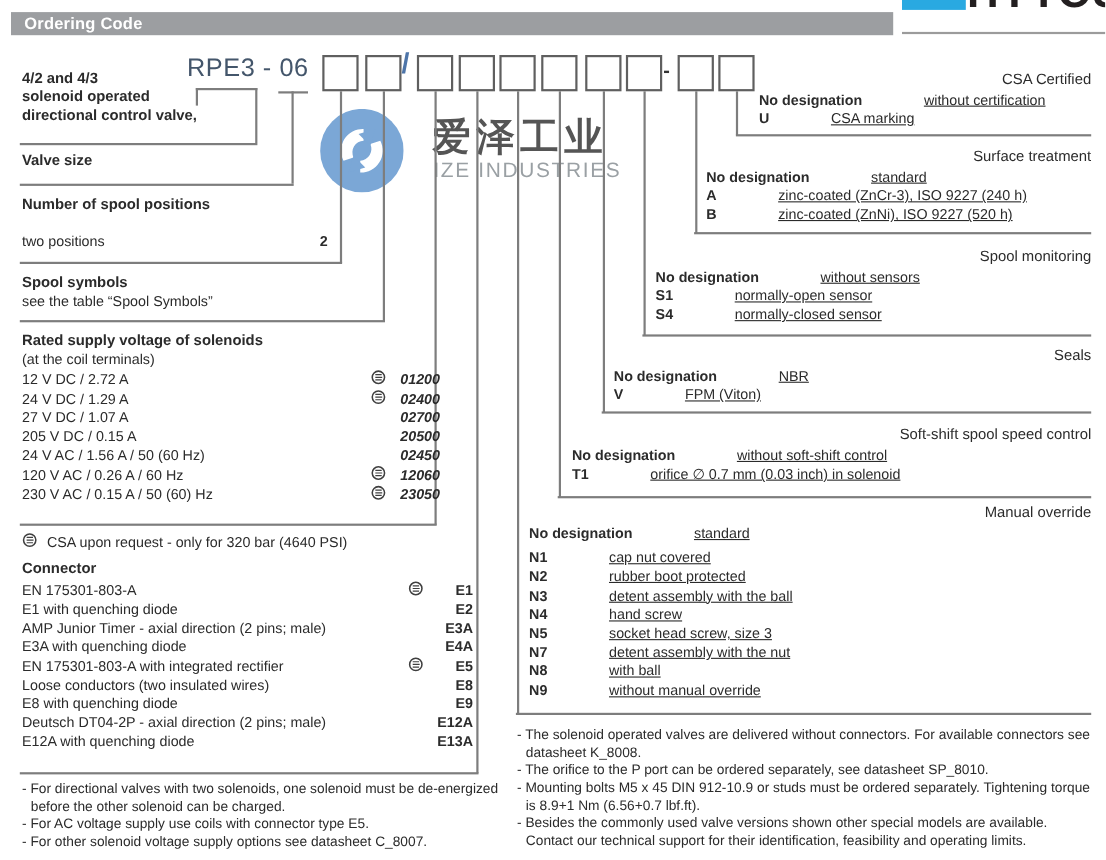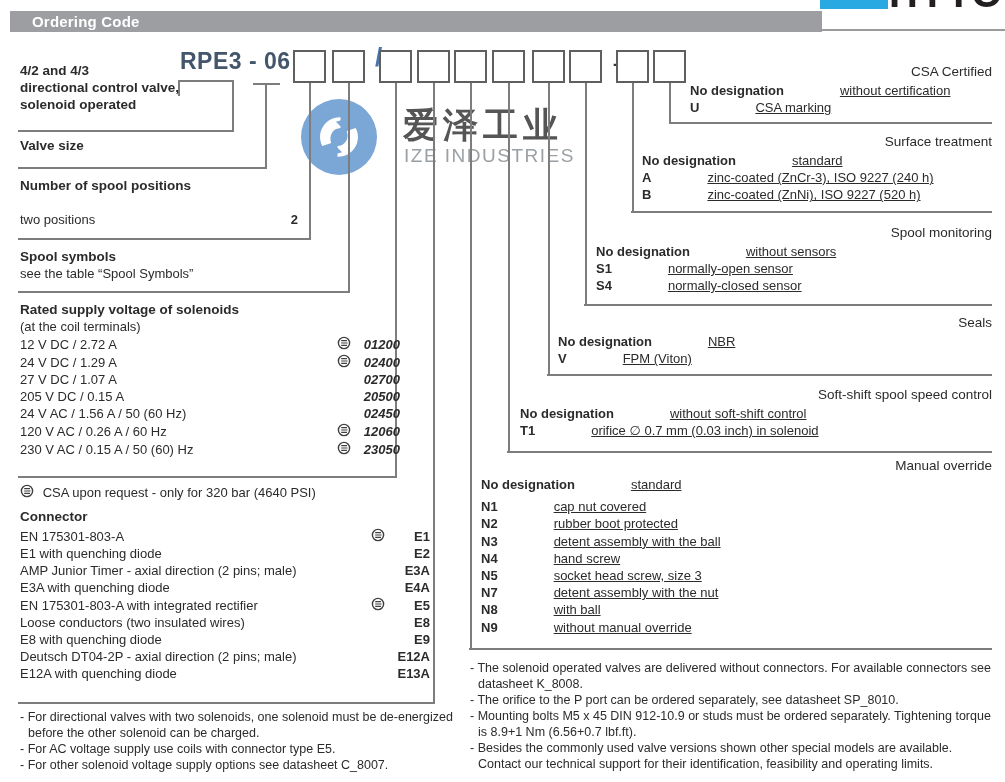--- a/index.html
+++ b/index.html
@@ -1,34 +1,34 @@
 <!DOCTYPE html>
 <html><head>
 <meta charset="utf-8">
 <style>
   html,body{margin:0;padding:0;background:#fff;}
   #root{
     position:relative;width:1005px;height:782px;background:#fff;overflow:hidden;
     font-family:"Liberation Sans","DejaVu Sans",sans-serif;color:#2b2b2b;
     font-size:13px;line-height:17px;
   }
-  .abs{position:absolute;padding-left:10px;}
+  .abs{position:absolute;}
   
   .hdr-bar{left:10px;top:11px;width:802px;height:21px;background:#9c9ea1;}
   .hdr-title{color:#fff;font-weight:bold;font-size:15px;padding:2px 0 0 12px;letter-spacing:.2px;}
   .logo-blue{left:820px;top:0;width:58px;height:9px;background:#29a9e1;}
   .logo-crop{left:879px;top:0;width:126px;height:13px;overflow:hidden;}
   .logo-crop .big{font-weight:bold;font-size:40px;line-height:40px;color:#231f20;letter-spacing:1px;position:relative;top:-27px;left:0;}
   .logo-rule{left:820px;top:29px;width:185px;height:2px;background:#9b9b9b;}
   
   .wm-circle{left:291px;top:99px;width:76px;height:76px;}
   .wm-cn{left:393px;top:106px;font-size:35px;line-height:38px;font-weight:bold;color:#555;letter-spacing:5px;}
   .wm-en{left:394px;top:147px;font-size:19px;color:#9aa0a4;letter-spacing:1.5px;}
   
-  .code-prefix{left:170px;top:53px;font-size:23px;font-weight:bold;color:#44566b;letter-spacing:.5px;white-space:nowrap;}
+  .code-prefix{left:170px;top:53px;font-size:23px;font-weight:normal;color:#44566b;letter-spacing:.5px;white-space:nowrap;}
   .cbox{position:absolute;top:50px;width:29px;height:29px;border:2px solid #5f5f5f;background:#fff;}
   .slash{left:365px;top:49px;font-size:26px;font-weight:bold;color:#4d74a8;}
   .cdash{left:603px;top:56px;font-size:18px;font-weight:bold;color:#333;}
   
   .vl{position:absolute;width:2px;background:#7d7d7d;}
   .hl{position:absolute;height:2px;background:#7d7d7d;}
   
   .sec{position:absolute;}
   .t{font-weight:bold;font-size:13.5px;}
   .row{display:flex;align-items:baseline;}
@@ -111,22 +111,22 @@
 
   <div class="hl" style="left:669px;top:122px;width:323px"></div>
   <div class="hl" style="left:631px;top:211px;width:361px"></div>
   <div class="hl" style="left:584px;top:304px;width:408px"></div>
   <div class="hl" style="left:547px;top:374px;width:445px"></div>
   <div class="hl" style="left:507px;top:451px;width:485px"></div>
   <div class="hl" style="left:469px;top:648px;width:523px"></div>
 
   <div class="sec" style="left:20px;top:62px;width:225px">
     <div class="t">4/2 and 4/3</div>
+    <div class="t">solenoid operated</div>
     <div class="t">directional control valve,</div>
-    <div class="t">solenoid operated</div>
   </div>
 
   <div class="sec" style="left:20px;top:137px">
     <div class="t">Valve size</div>
   </div>
 
   <div class="sec" style="left:20px;top:177px;width:278px">
     <div class="t" style="margin-bottom:17px">Number of spool positions</div>
     <div class="row">
       <span class="lbl">two positions</span>

